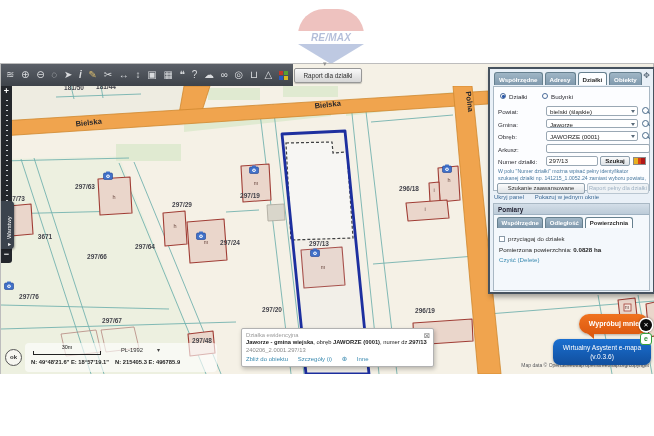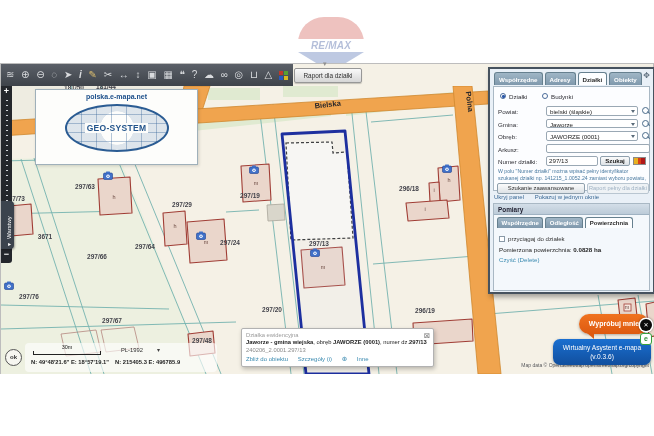--- a/index.html
+++ b/index.html
@@ -1,20 +1,20 @@
 <!DOCTYPE html>
 <html><head>
 <meta charset="utf-8">
 <style>
   *{box-sizing:border-box;margin:0;padding:0}
   html,body{width:654px;height:436px;background:#fff;font-family:"Liberation Sans","DejaVu Sans",sans-serif;overflow:hidden}
   #stage{position:relative;width:654px;height:436px;background:#fff}
 
   
-  #balloon{position:absolute;left:294px;top:16px;width:74px;height:56px;opacity:.33;z-index:1}
+  #balloon{position:absolute;left:294px;top:8px;width:74px;height:56px;opacity:.33;z-index:1}
   #balloon .dome{position:absolute;left:4px;top:1px;width:66px;height:26px;background:#cc4840;border-radius:33px 33px 0 0}
   #balloon .band{position:absolute;left:4px;top:23px;width:66px;height:13px;background:#fff;display:flex;align-items:center;justify-content:center}
   #balloon .band span{font-size:10px;font-weight:bold;font-style:italic;color:#1d3c8f;letter-spacing:.2px}
   #balloon .cone{position:absolute;left:4px;top:36px;width:0;height:0;border-left:33px solid transparent;border-right:33px solid transparent;border-top:20px solid #3d5fa8}
   #balloon .tip{position:absolute;left:33px;top:56px;width:8px;height:4px;background:#cc4840}
 
   
   #app{position:absolute;left:0;top:63px;width:654px;height:311px;border:1px solid #bdbdbd;background:#f5f1e6;z-index:2}
 
   
@@ -314,26 +314,20 @@
       <div class="track"></div>
       <span class="minus">−</span>
     </div>
     <div id="warstwy-tab">
       <div class="inner">
         <span class="arr">▼</span>
         <span>Warstwy</span>
       </div>
     </div>
 
-    <div id="brandbox">
-      <div class="site">polska.e-mapa.net</div>
-      <div class="globe">
-        <span>GEO-SYSTEM</span>
-      </div>
-    </div>
 
     <div id="panel">
       <div id="panel-tabs">
           <span class="ptab">Współrzędne</span>
           <span class="ptab">Adresy</span>
           <span class="ptab act">Działki</span>
           <span class="ptab">Obiekty</span>
         </div>
       <div id="panel-move">✥</div>
 

